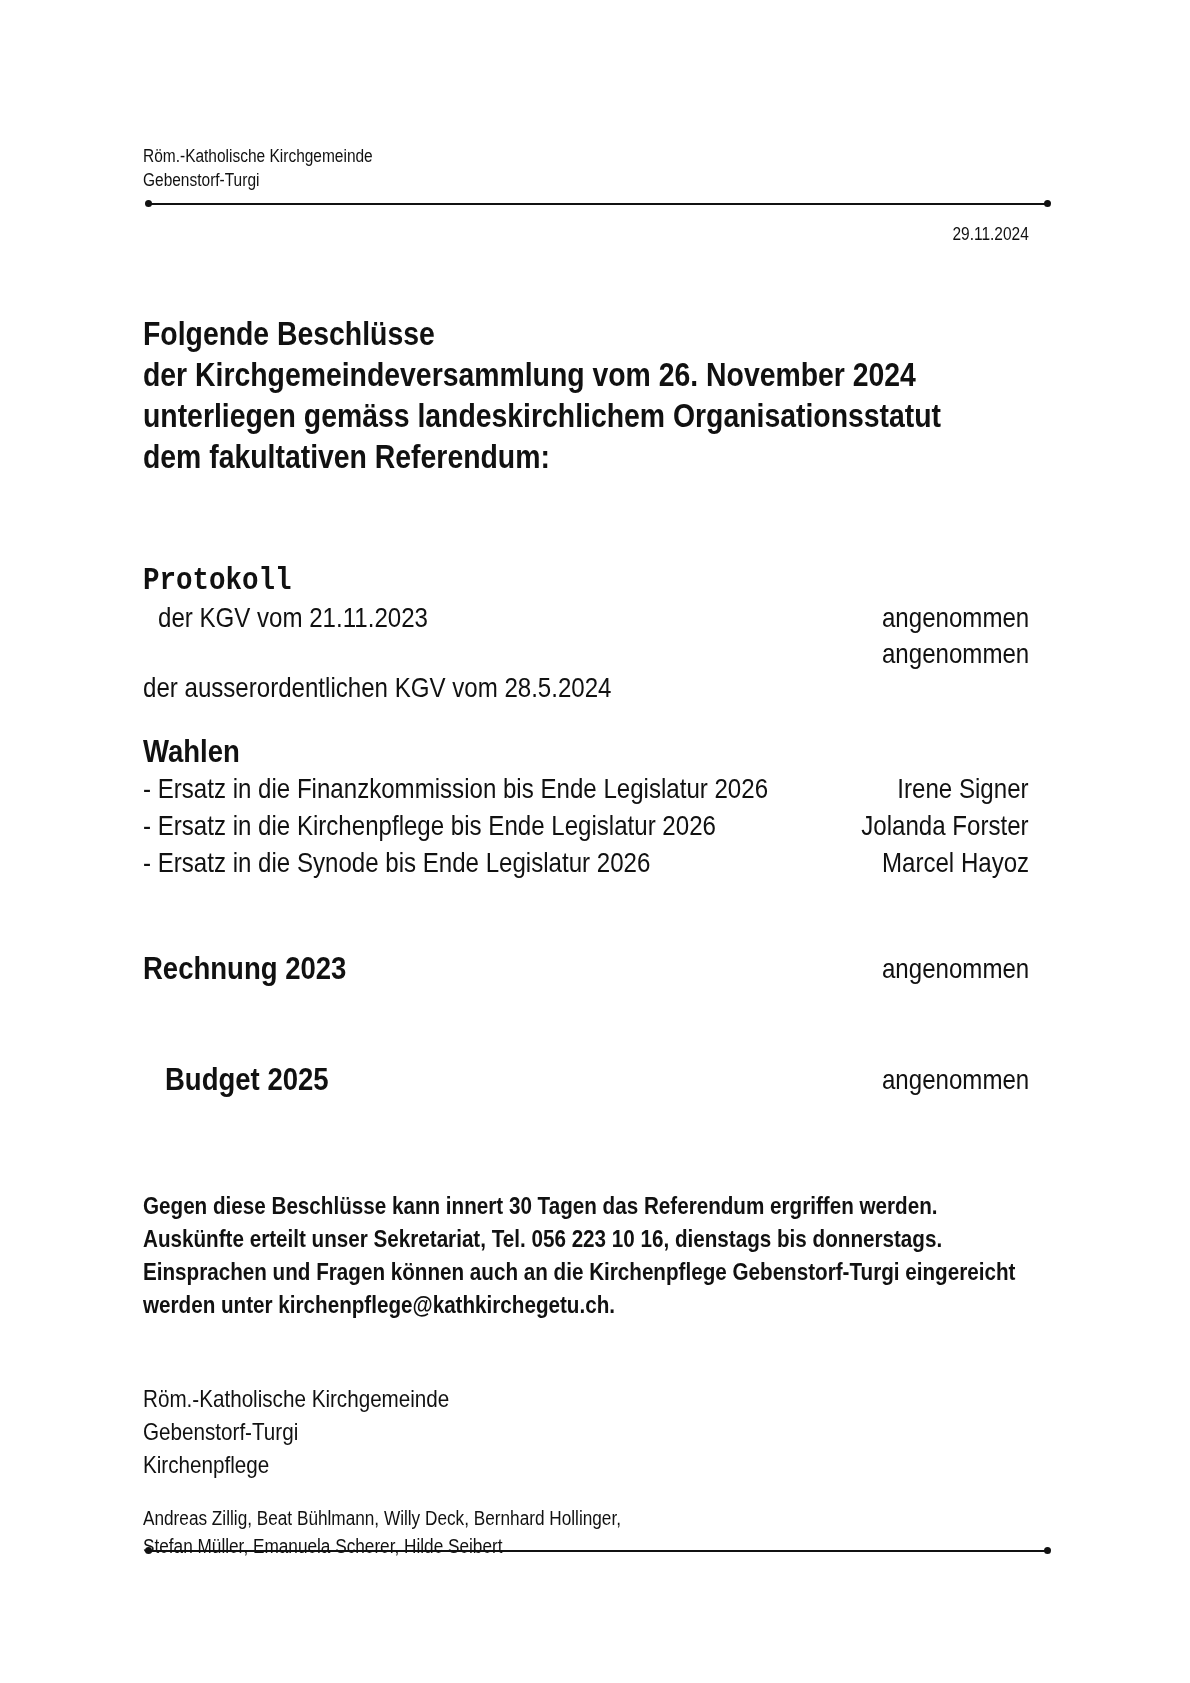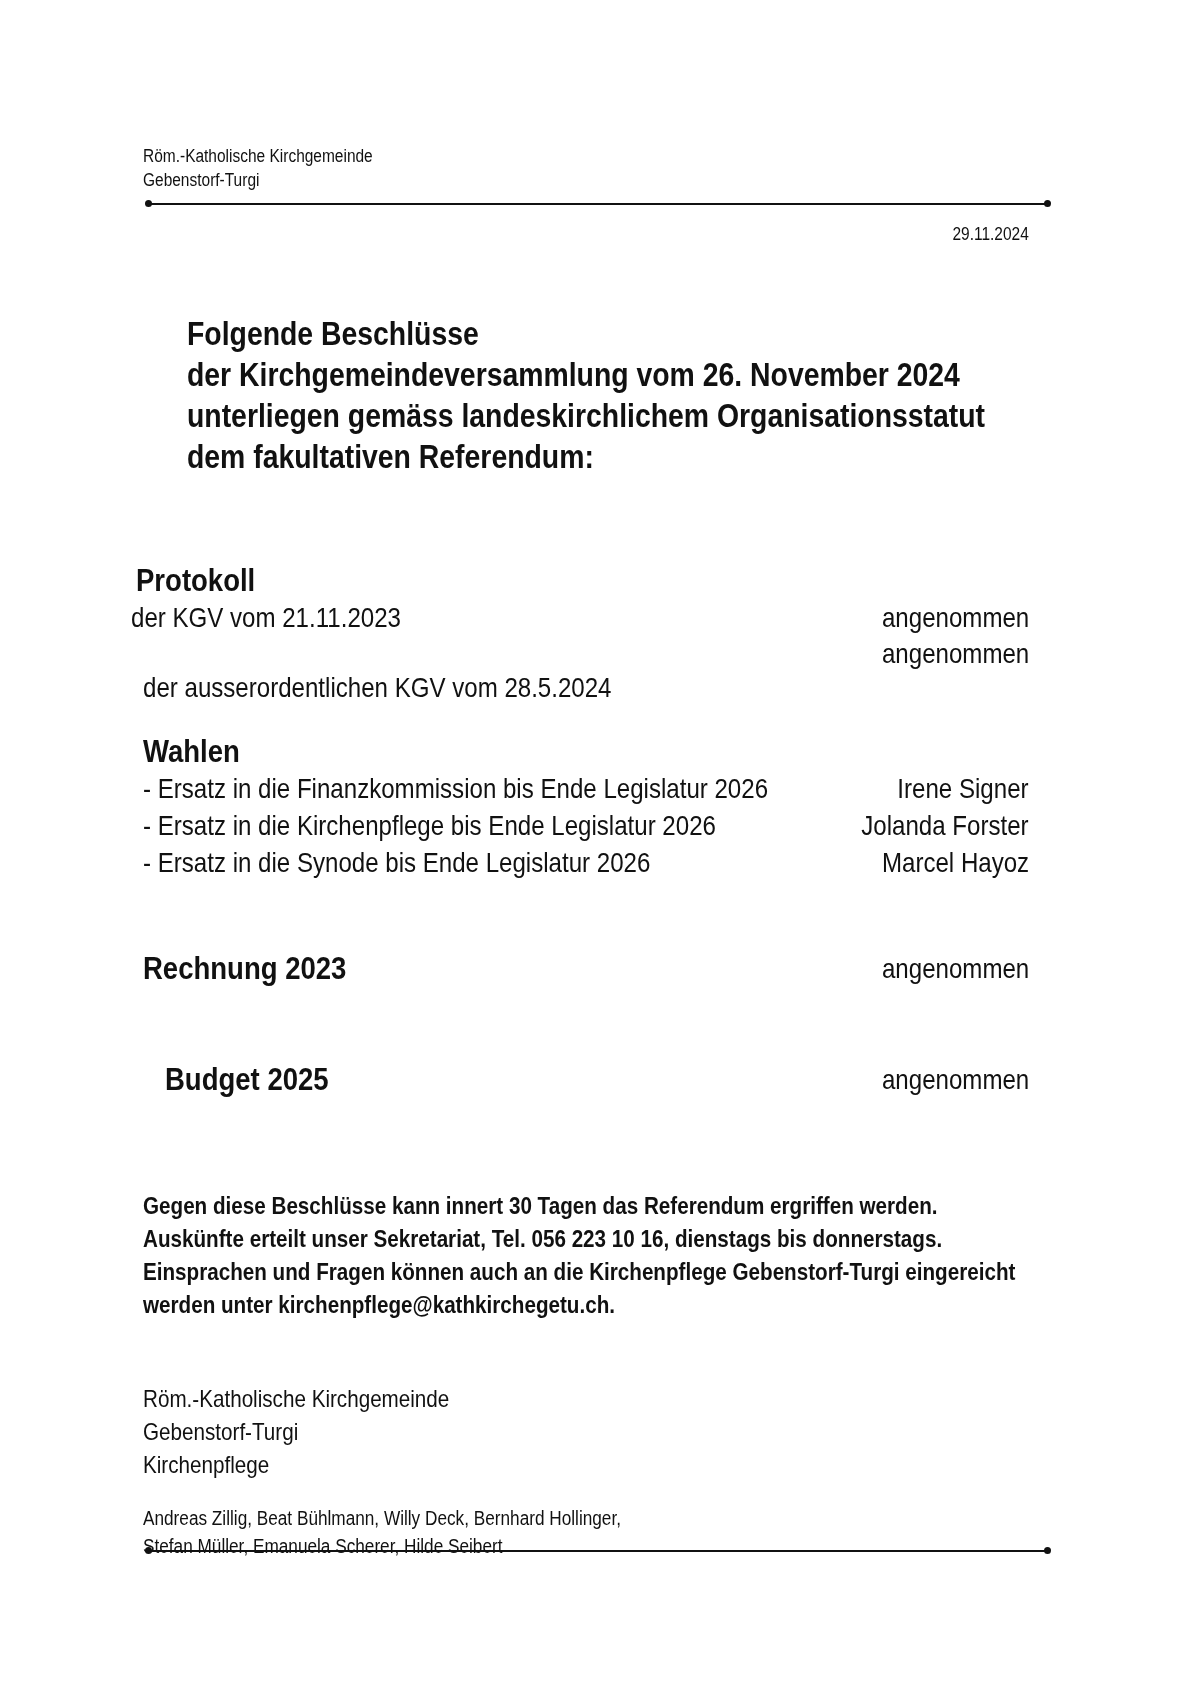--- a/index.html
+++ b/index.html
@@ -26,31 +26,31 @@
   <div class="cond">Gebenstorf-Turgi</div>
 </div>
 <div class="rule" style="top:203px;">
   <span class="dot l"></span>
   <span class="dot r"></span>
 </div>
 <div class="abs small right" style="right:161px; top:222px;">
   <span class="condr">29.11.2024</span>
 </div>
 
-<div class="abs h-bold" style="left:143px; top:313px;margin-left:44px;">
+<div class="abs h-bold" style="left:143px; top:313px;">
   <div class="cond">Folgende Beschlüsse</div><br>
   <div class="cond">der Kirchgemeindeversammlung vom 26. November 2024</div><br>
   <div class="cond">unterliegen gemäss landeskirchlichem Organisationsstatut</div><br>
   <div class="cond">dem fakultativen Referendum:</div>
 </div>
 
-<div class="abs sec" style="left:136px; top:562px;">
+<div class="abs sec" style="left:143px; top:562px;font-family:Liberation Mono, monospace;">
   <span class="cond">Protokoll</span>
 </div>
-<div class="abs body-t" style="left:131px; top:602px;">
+<div class="abs body-t" style="left:158px; top:602px;">
   <span class="cond">der KGV vom 21.11.2023</span>
 </div>
 <div class="abs body-t right" style="right:161px; top:602px;">
   <span class="condr">angenommen</span>
 </div>
 <div class="abs body-t" style="left:143px; top:672px;">
   <span class="cond">der ausserordentlichen KGV vom 28.5.2024</span>
 </div>
 <div class="abs body-t right" style="right:161px; top:638px;">
   <span class="condr">angenommen</span>

